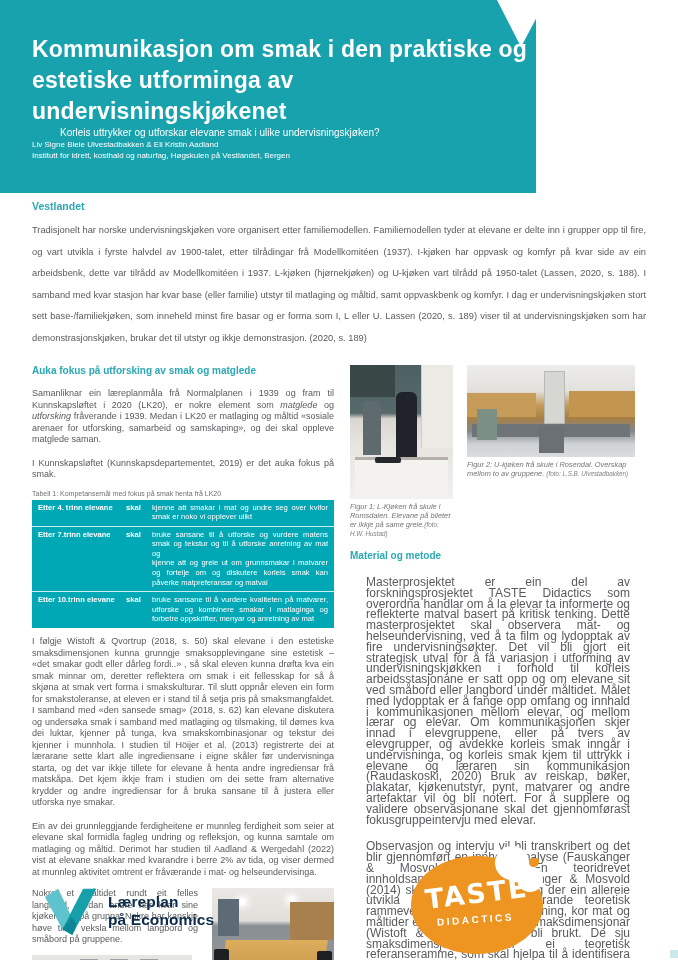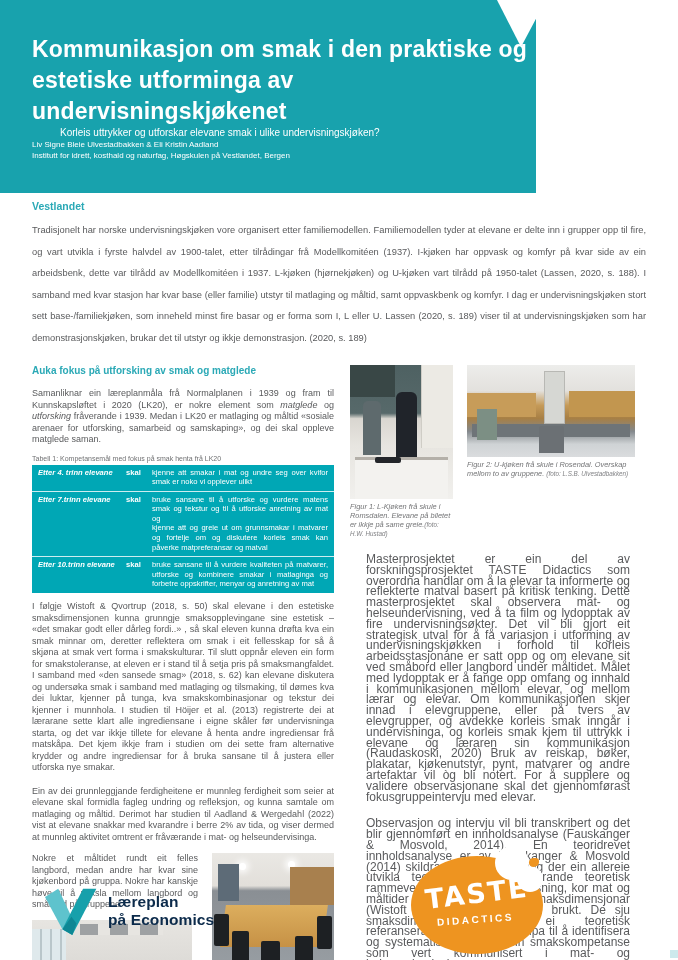--- a/index.html
+++ b/index.html
@@ -19,21 +19,21 @@
   .intro-body{font-size:9.3px;line-height:21.5px;text-align:justify;margin-top:8px;}
   .cols{display:flex;gap:16px;margin-top:16px;align-items:flex-start;}
   .col-l{width:302px;flex:none;}
   .col-r{width:296px;flex:none;}
   .body-p{font-size:9px;line-height:11.5px;text-align:justify;margin:12px 0 4px 0;}
   .tab-cap{font-size:7px;color:#6f7072;margin:9px 0 3px 0;}
   
   .smak-table{background:#00a7b5;color:#fff;width:100%;}
   .t-row{display:grid;grid-template-columns:88px 26px 1fr;padding:3px 6px 4px 6px;}
   .t-row + .t-row{border-top:1px solid rgba(255,255,255,.8);}
-  .t-who{font-weight:bold;font-size:7.6px;line-height:9.6px;text-align:justify;padding-right:6px;font-style:italic;}
+  .t-who{font-weight:bold;font-size:7.6px;line-height:9.6px;text-align:justify;padding-right:6px;}
   .t-verb{font-weight:bold;font-size:7.6px;line-height:9.6px;}
   .t-text{font-size:7.6px;line-height:9.6px;text-align:justify;white-space:pre-line;}
   
   .fig-cap{font-size:7.4px;font-style:italic;color:#737476;line-height:9px;margin-top:3px;}
   .fig-credit{font-size:6.3px;font-style:italic;color:#808184;line-height:8px;}
   .photo{position:relative;overflow:hidden;flex:none;}
   .ab{position:absolute;}
   
   .f1{width:103px;height:134px;background:linear-gradient(#4e6162 0%,#57696a 36%,#d9d6d0 40%,#e7e5e0 60%,#f1f0ed 100%);}
   .f1-hood{left:0;top:0;width:44%;height:24%;background:#394746;}
@@ -114,20 +114,21 @@
   <div class="content">
 
     <div class="sec-h">Vestlandet</div>
     <div class="intro-body">Tradisjonelt har norske undervisningskjøken vore organisert etter familiemodellen. Familiemodellen tyder at elevane er delte inn i grupper opp til fire, og vart utvikla i fyrste halvdel av 1900-talet, etter tilrådingar frå Modellkomitéen (1937). I-kjøken har oppvask og komfyr på kvar side av ein arbeidsbenk, dette var tilrådd av Modellkomitéen i 1937. L-kjøken (hjørnekjøken) og U-kjøken vart tilrådd på 1950-talet (Lassen, 2020, s. 188). I samband med kvar stasjon har kvar base (eller familie) utstyr til matlaging og måltid, samt oppvaskbenk og komfyr. I dag er undervisningskjøken stort sett base-/familiekjøken, som inneheld minst fire basar og er forma som I, L eller U. Lassen (2020, s. 189) viser til at undervisningskjøken som har demonstrasjonskjøken, brukar det til utstyr og ikkje demonstrasjon.  (2020, s. 189)</div>
 
     <div class="cols">
 
       <div class="col-l">
         <div class="sec-h" style="font-size:10px;">Auka fokus på utforsking av smak og matglede</div>
         <p class="body-p"><span>Samanliknar ein læreplanmåla frå Normalplanen i 1939 og fram til Kunnskapsløftet i 2020 (LK20), er nokre element som </span><em class="w">matglede</em><span> og </span><em class="w">utforsking</em><span> fråverande i 1939. Medan i LK20 er matlaging og måltid «sosiale arenaer for utforsking, samarbeid og samskaping», og dei skal oppleve matglede saman.</span></p>
+        <p class="body-p">I Kunnskapsløftet (Kunnskapsdepartementet, 2019) er det auka fokus på smak.</p>
 
         <div class="tab-cap">Tabell 1: Kompetansemål med fokus på smak henta frå LK20</div>
 
         <div class="smak-table">
           <div class="t-row">
             <div class="t-who">Etter 4. trinn elevane</div>
             <div class="t-verb">skal</div>
             <div class="t-text">kjenne att smakar i mat og undre seg over kvifor smak er noko vi opplever ulikt</div>
           </div>
           <div class="t-row">
@@ -194,20 +195,21 @@
               <div class="ab f2-cabR"></div>
               <div class="ab f2-hood"></div>
               <div class="ab f2-counter"></div>
               <div class="ab f2-bin"></div>
               <div class="ab f2-cart"></div>
             </div>
             <div class="fig-cap"><span>Figur 2: U-kjøken frå skule i Rosendal. Overskap mellom to av gruppene.</span> <span class="fig-credit">(foto: L.S.B. Ulvestadbakken)</span></div>
           </div>
         </div>
 
+        <div class="sec-h" style="font-size:10px;margin-top:12px;">Material og metode</div>
         <p class="metode-p">Masterprosjektet er ein del av forskningsprosjektet TASTE Didactics som overordna handlar om å la elevar ta informerte og reflekterte matval basert på kritisk tenking. Dette masterprosjektet skal observera mat- og helseundervisning, ved å ta film og lydopptak av fire undervisningsøkter. Det vil bli gjort eit strategisk utval for å få variasjon i utforming av undervisningskjøkken i forhold til korleis arbeidsstasjonane er satt opp og om elevane sit ved småbord eller langbord under måltidet. Målet med lydopptak er å fange opp omfang og innhald i kommunikasjonen mellom elevar, og mellom lærar og elevar. Om kommunikasjonen skjer innad i elevgruppene, eller på tvers av elevgrupper, og avdekke korleis smak inngår i undervisninga, og korleis smak kjem til uttrykk i elevane og læraren sin kommunikasjon (Raudaskoski, 2020) Bruk av reiskap, bøker, plakatar, kjøkenutstyr, pynt, matvarer og andre artefaktar vil òg bli notert. For å supplere og validere observasjonane skal det gjennomførast fokusgruppeintervju med elevar.</p>
         <p class="metode-p">Observasjon og intervju vil bli transkribert og det blir gjennomført en innholdsanalyse (Fauskanger &amp; Mosvold, 2014). En teoridrevet innholdsanalyse er av Fauskanger &amp; Mosvold (2014) skildra som ei tilnærming der ein allereie utvikla teori eller eit eksisterande teoretisk rammeverk vert nytta. I undervisning, kor mat og måltider er i fokus, vil teori om smaksdimensjonar (Wistoft &amp; Qvortrup, 2018) bli brukt. De sju smaksdimensjonane er ei teoretisk referanseramme, som skal hjelpa til å identifisera og systematisera kva for ein smakskompetanse som vert kommunisert i mat- og helseundervisninga.</p>
 
         <div class="ref-h">Referansar</div>
         <p class="ref-item">Fauskanger, J. &amp; Mosvold, R. (2014). Innholdsanalysens muligheter i utdanningsforskning, 98(2), 127–139. Norsk pedagogisk tidsskrift. https://doi.org/10.18261/ISSN1504-2987-2014-02-07</p>
         <p class="ref-item">Höijer, K., Fjellström, C. &amp; Hjälmeskog, K. (2013). Learning space for food: Exploring three Home Economics classrooms. Pedagogy, Culture &amp; Society, 21(3), 449–469. https://doi.org/10.1080/14681366.2013.809374</p>
         <p class="ref-item">Kunnskapsdepartementet. (2019). Læreplan i mat og helse (MHE01-02). https://www.udir.no/lk20/mhe01-02</p>
         <p class="ref-item">Lassen, K. (2020). Skolekjøkkenets hemmeligheter: En kvalitativ studie om lærernes matlagingsundervisning på ungdomsskolekjøkkenet [Doktoravhandling]. Universitetet i Sørøst-Norge.</p>
         <p class="ref-item">Modellkomiteen. (1937). Undervisningskjøkkenet: Innberetning fra modellkomiteen. Tidsskrift for Husstellærerinner, (6).</p>
         <p class="ref-item">Raudaskoski, P. (2020). Observationsmetoder (herunder videoobservation). I S. Brinkmann &amp; L. Tanggard (Red.), Kvalitative metoder: En grundbog (3. utg., s. 117–136). Hans Reitzels forlag.</p>

